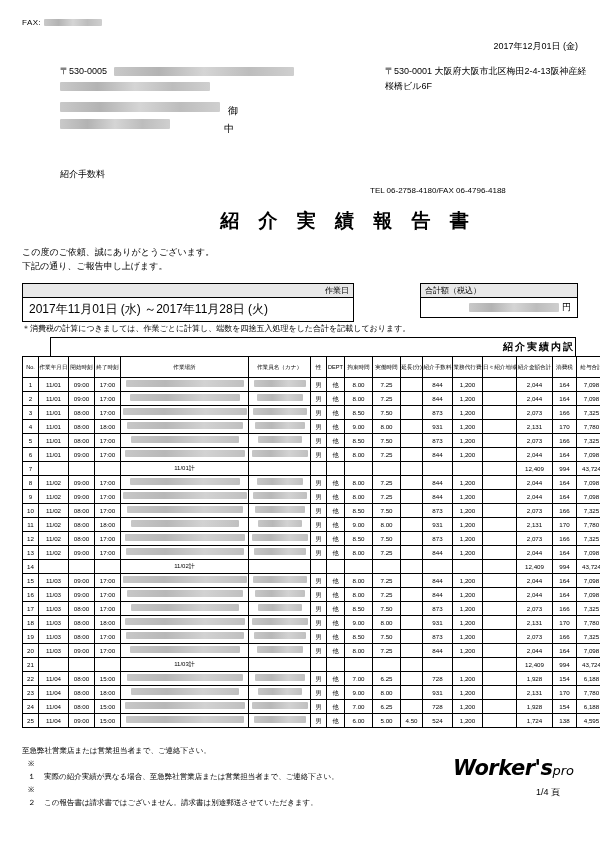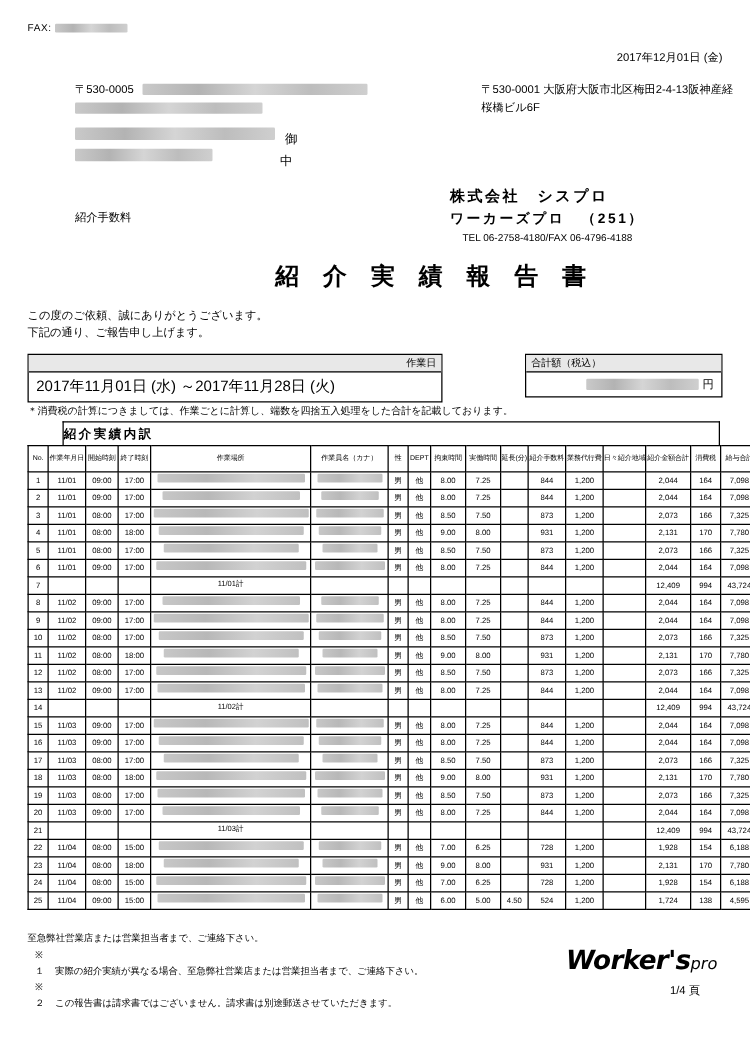--- a/index.html
+++ b/index.html
@@ -167,21 +167,21 @@
   
   .detail-wrap {
     position: absolute;
     top: 337px;
     left: 22px;
     width: 554px;
   }
   .detail-title {
     border: 1px solid #000;
     border-bottom: none;
-    text-align: left;
+    text-align: right;
     font-size: 10px;
     font-weight: bold;
     letter-spacing: 2px;
     padding: 2px 0;
     margin-left: 28px;
   }
   table.detail {
     width: 554px;
     border-collapse: collapse;
     font-size: 6.2px;
@@ -261,24 +261,20 @@
     <span>御</span>
     <span class="c2">中</span>
   </div>
 
   <div class="addr-right">
     <span>〒530-0001</span>
     <span>大阪府大阪市北区梅田2-4-13阪神産経</span><br>
     <span>桜橋ビル6F</span>
   </div>
 
-  <div class="company">
-    <div>株式会社　シスプロ</div>
-    <div class="small">ワーカーズプロ　（251）</div>
-  </div>
   <div class="tel">TEL 06-2758-4180/FAX 06-4796-4188</div>
 
   <div class="cust-code">紹介手数料</div>
 
   <div class="doc-title">紹 介 実 績 報 告 書</div>
 
   <div class="greet">
     <div>この度のご依頼、誠にありがとうございます。</div>
     <div>下記の通り、ご報告申し上げます。</div>
   </div>

